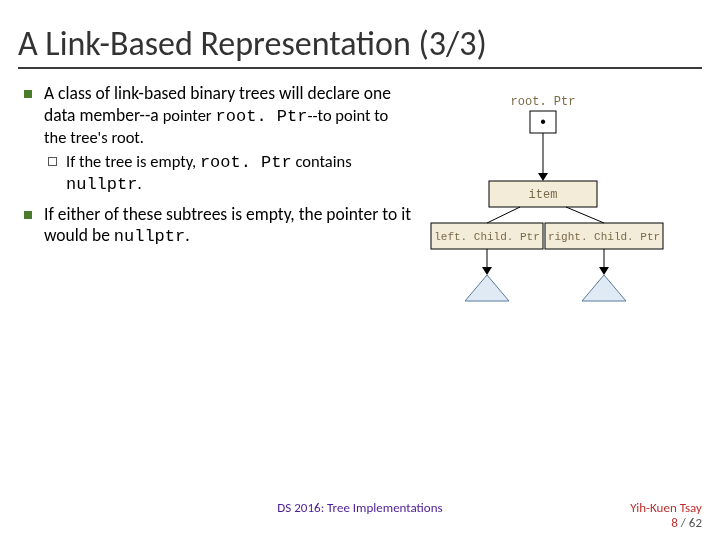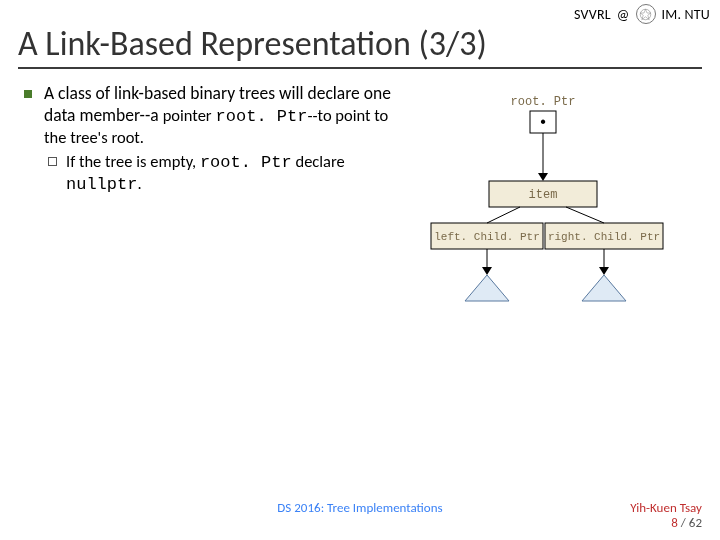--- a/index.html
+++ b/index.html
@@ -19,53 +19,45 @@
   ul.sub { list-style: none; padding-left: 0; margin-top: 2px; }
   ul.sub > li { position: relative; padding-left: 22px; font-size: 16.5px; }
   ul.sub > li::before { content: ""; position: absolute; left: 4px; top: 6px; width: 7px; height: 7px; border: 1px solid #555; background: #fff; }
   .code { font-family: "Courier New", monospace; font-size: 17px; }
   .smaller { font-size: 16.5px; }
   .figure svg { display:block; }
   .source { position: absolute; right: 16px; bottom: 56px; font-size: 14px; text-align: left; line-height: 1.45; }
   .source .lbl { font-weight: 700; }
   .footer { position: absolute; left: 0; right: 0; bottom: 4px; display: flex; justify-content: space-between; align-items: flex-end; font-size: 13px; color: #555; padding: 0 18px 6px 30px; flex-direction: column; }
   .footer .author { color: #c02f2f; }
-  .footer .center { position: absolute; left: 50%; transform: translateX(-50%); color: #3b82f6; }
+  .footer .center { position: absolute; left: 50%; transform: translateX(-50%); color: #4c1d95; }
   .footer .page .cur { color: #c02f2f; }
 </style>
 </head>
 <body>
 
 <div class="slide">
 
-  <div class="header-right">
-    <span>SVVRL</span>
-    <span>@</span>
-    <span class="logo">
-      <svg viewBox="0 0 20 20">
-          <circle cx="10" cy="10" r="7" fill="none" stroke="#888" stroke-width="0.8"></circle>
-          <path d="M10 3 L12 8 L17 8 L13 11 L15 17 L10 13 L5 17 L7 11 L3 8 L8 8 Z" fill="none" stroke="#888" stroke-width="0.7"></path>
-        </svg>
-    </span>
-    <span>IM. NTU</span>
-  </div>
 
   <h1 class="title">A Link-Based Representation (3/3)</h1>
   <hr class="rule">
 
   <div class="body">
     <div class="text-col">
       <ul class="top">
         <li>
           <span>A class of link-based binary trees will declare one data member--a </span><span class="smaller">pointer</span><span> </span><span class="code">root. Ptr</span><span class="smaller">--to point to the tree's root.</span>
           <ul class="sub">
             <li>
-              <span>If the tree is empty, </span><span class="code">root. Ptr</span><span> declare </span><span class="code">nullptr</span><span>.</span>
+              <span>If the tree is empty, </span><span class="code">root. Ptr</span><span> contains </span><span class="code">nullptr</span><span>.</span>
             </li>
           </ul>
+        </li>
+        <li>
+          <span>If either of these subtrees is empty, the pointer to it would be </span><span class="code">nullptr</span><span>.</span>
         </li>
       </ul>
     </div>
 
     <div class="fig-col">
       <div class="figure">
         <svg width="270" height="220" viewBox="0 0 270 220" font-family="Courier New" font-size="12">
 
           <text x="118" y="22" text-anchor="middle" fill="#7a6a4a">root. Ptr</text>
           <rect x="105" y="28" width="26" height="22" fill="#fff" stroke="#000"></rect>

